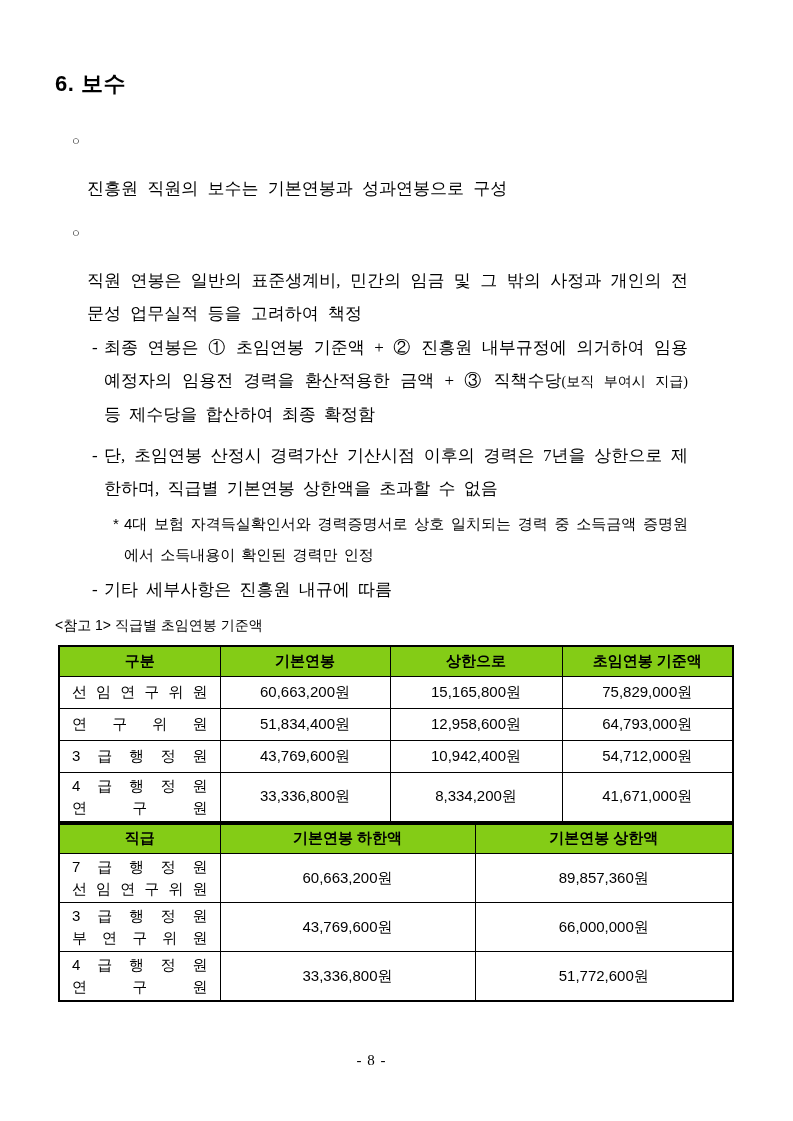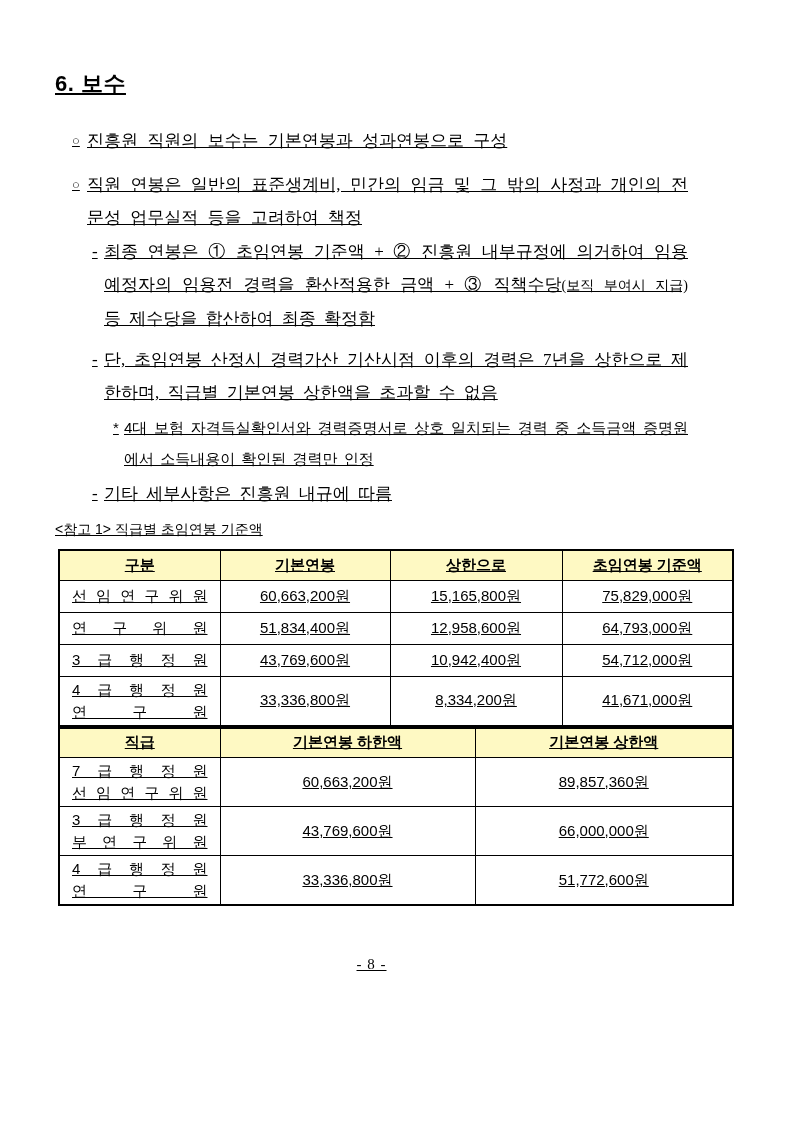--- a/index.html
+++ b/index.html
@@ -8,40 +8,39 @@
     width: 793px; height: 1121px;
     background: #ffffff;
     color: #000000;
     font-family: "Liberation Serif", serif;
     overflow: hidden;
   }
   .page {
     width: 741px; height: 1121px;
     padding: 70px 53px 0 55px;
     position: relative;
-    text-decoration: underline;
   }
   .title {
     font-family: "Liberation Sans", sans-serif;
     font-size: 22px;
     font-weight: 900;
     line-height: 28px;
     margin: 0 0 26px 0;
     letter-spacing: 0.5px;
   }
   
   .b-item {
     display: flex;
     margin: 0 0 11px 17px;
     font-size: 17px;
     line-height: 33px;
   }
   .b-item.tight { margin-bottom: 1px; }
   .b-marker { flex: none; width: 15px; font-size: 13px; }
-  .b-text { flex: 1; text-align: justify; word-spacing: 5px; }
+  .b-text { flex: 1; text-align: justify; word-spacing: 5px; margin-top: 48px; }
   
   .d-item {
     display: flex;
     margin: 0 0 8px 37px;
     font-size: 17px;
     line-height: 33px;
   }
   .d-item.nogap { margin-bottom: 0; }
   .d-marker { flex: none; width: 12px; }
   .d-text { flex: 1; text-align: justify; word-spacing: 4px; }
@@ -69,21 +68,21 @@
   table.doc {
     border-collapse: collapse;
     table-layout: fixed;
     width: 674px;
     margin-left: 3px;
     font-family: "Liberation Sans", sans-serif;
     font-size: 15px;
     border: 2px solid #000;
   }
   table.doc th {
-    background: #fef9c3;
+    background: #84cc16;
     border: 1px solid #000;
     border-bottom: 1.5px solid #000;
     height: 30px;
     font-weight: bold;
     padding: 0 4px;
     text-align: center;
   }
   table.doc td {
     border: 1px solid #000;
     padding: 0;

